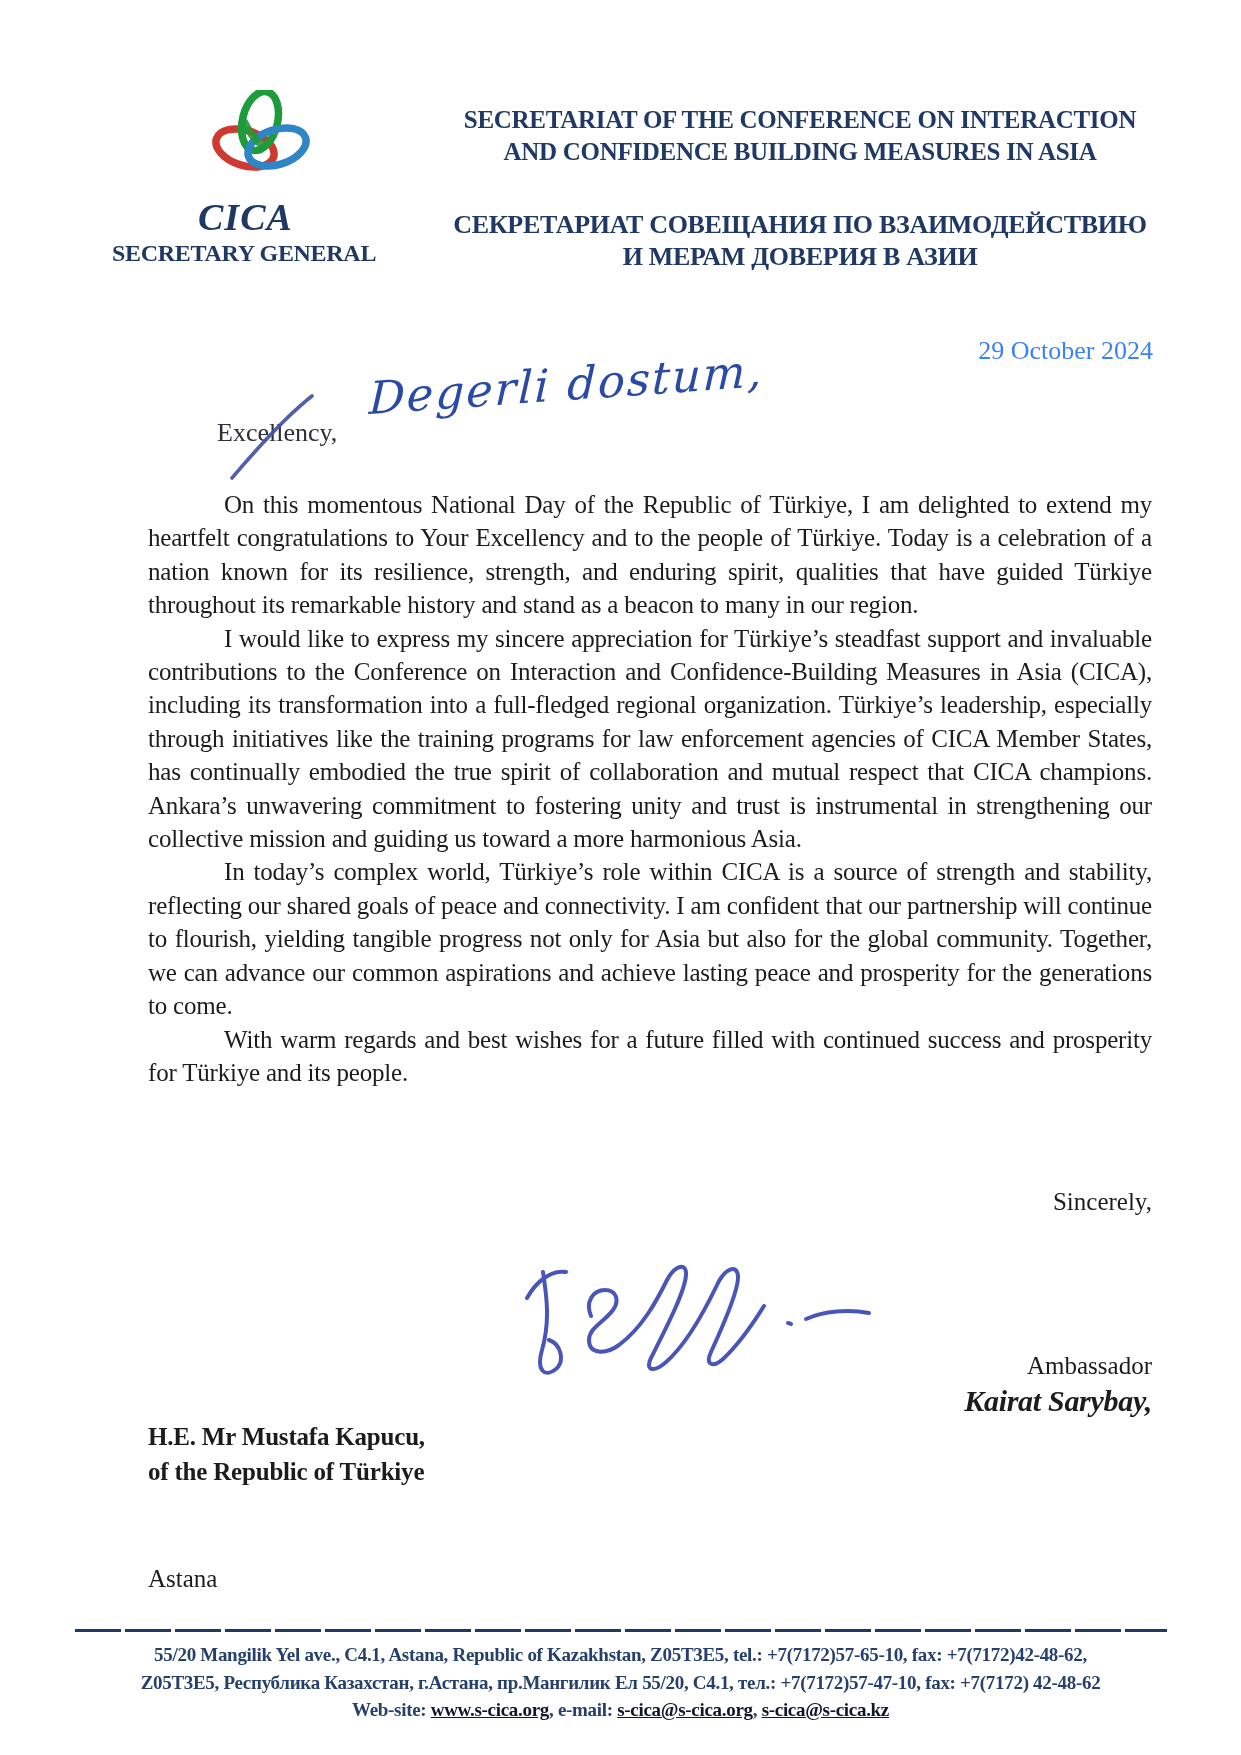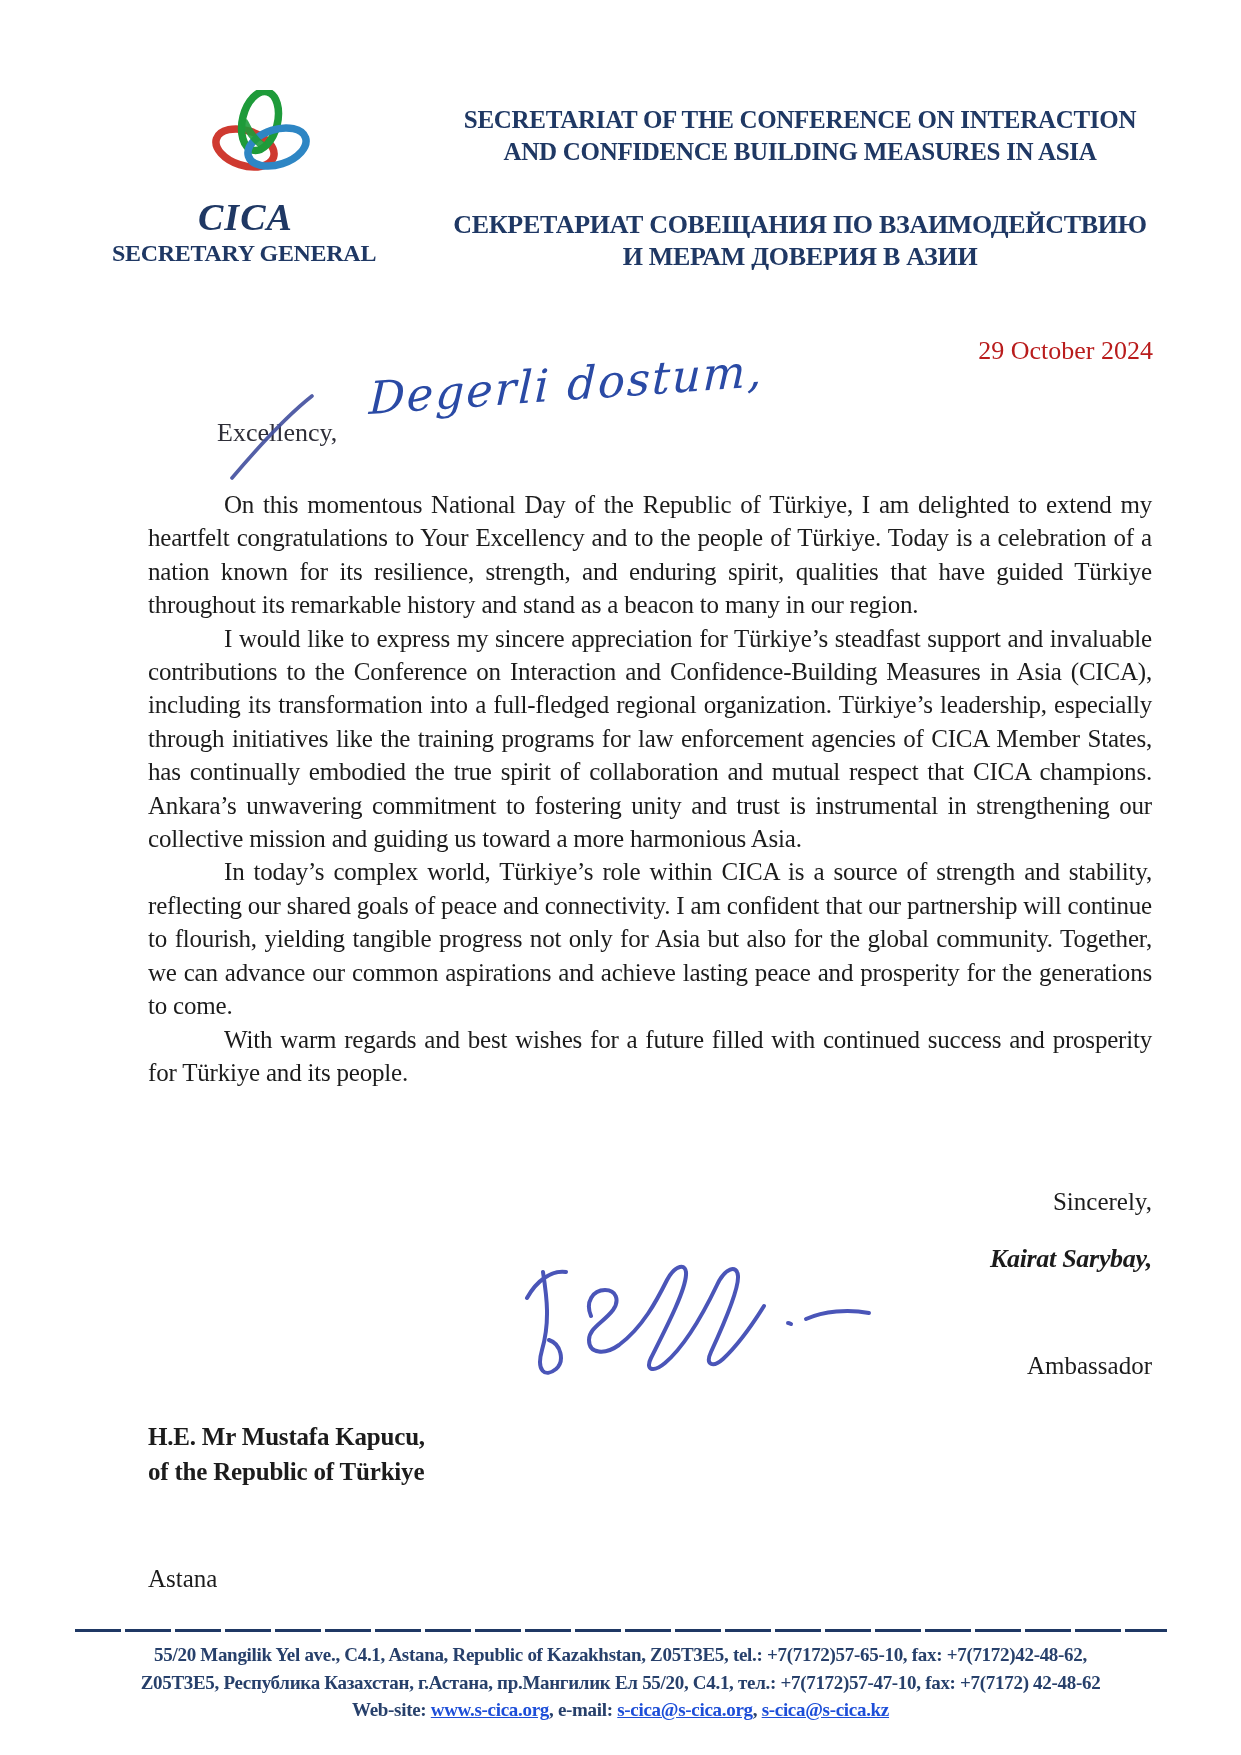--- a/index.html
+++ b/index.html
@@ -25,21 +25,21 @@
   }
   .title-en{font-size:25px;line-height:32px;}
   .title-ru{font-size:26px;line-height:32px;margin-top:41px;}
   .sender-role{
     position:absolute;left:112px;top:240px;
     color:#1f3864;font-weight:bold;font-size:24px;letter-spacing:-0.3px;text-align:right;
   }
   
   .date{
     position:absolute;right:88px;top:336px;
-    font-size:26px;color:#b91c1c;
+    font-size:26px;color:#3b82f6;
   }
   .salutation{
     position:absolute;left:217px;top:418px;
     font-size:26px;color:#2e2e38;
   }
   .salutation-slash{position:absolute;left:226px;top:390px;pointer-events:none;}
   .handwritten-salutation{
     position:absolute;left:368px;top:372px;
     font-family:"DejaVu Serif",serif;font-style:italic;
     font-size:45px;color:#2a4aa5;
@@ -51,41 +51,41 @@
   .letter-body{
     position:absolute;left:148px;top:488px;width:1004px;
     font-size:25px;line-height:33.4px;text-align:justify;
     letter-spacing:-0.2px;color:#1c1c1c;
   }
   .letter-body p{margin:0;text-indent:76px;}
   
   .closing{position:absolute;right:89px;top:1188px;font-size:25px;}
   .signature{position:absolute;left:505px;top:1230px;}
   .signer-name{
-    position:absolute;right:89px;top:1244px;
-    font-size:26px;font-weight:bold;font-style:italic;letter-spacing:-0.3px;
+    position:absolute;right:89px;top:1384px;
+    font-size:30px;font-weight:bold;font-style:italic;letter-spacing:-0.3px;
   }
   .signer-title{position:absolute;right:89px;top:1352px;font-size:25px;}
   
   .recipient{
     position:absolute;left:148px;top:1420px;
     font-size:25px;font-weight:bold;line-height:34.5px;letter-spacing:-0.2px;
   }
   .city{position:absolute;left:148px;top:1565px;font-size:25px;}
   
   .footer-rule{
     position:absolute;left:75px;top:1629px;width:1092px;height:3px;
     background:repeating-linear-gradient(90deg,#1f3864 0 46px,transparent 46px 50px);
   }
   .footer{
     position:absolute;left:60px;top:1641px;width:1121px;text-align:center;
     color:#27406b;font-weight:bold;font-size:19px;line-height:27.5px;
     letter-spacing:-0.3px;
   }
-  .footer a{color:#1d4ed8;text-decoration:underline;cursor:pointer;}
+  .footer a{color:#0f172a;text-decoration:underline;cursor:pointer;}
 </style>
 </head>
 <body>
 
 <div class="page">
 
   <div class="logo-block">
     <svg class="logo-rings" width="124" height="104" viewBox="0 0 124 104">
       <ellipse cx="44" cy="58" rx="17.5" ry="30" fill="none" stroke="#cf3a30" stroke-width="7.5" transform="rotate(-72 44 58)"></ellipse>
       <ellipse cx="59" cy="31" rx="17.5" ry="30" fill="none" stroke="#1e9b3a" stroke-width="7.5" transform="rotate(14 59 31)"></ellipse>

